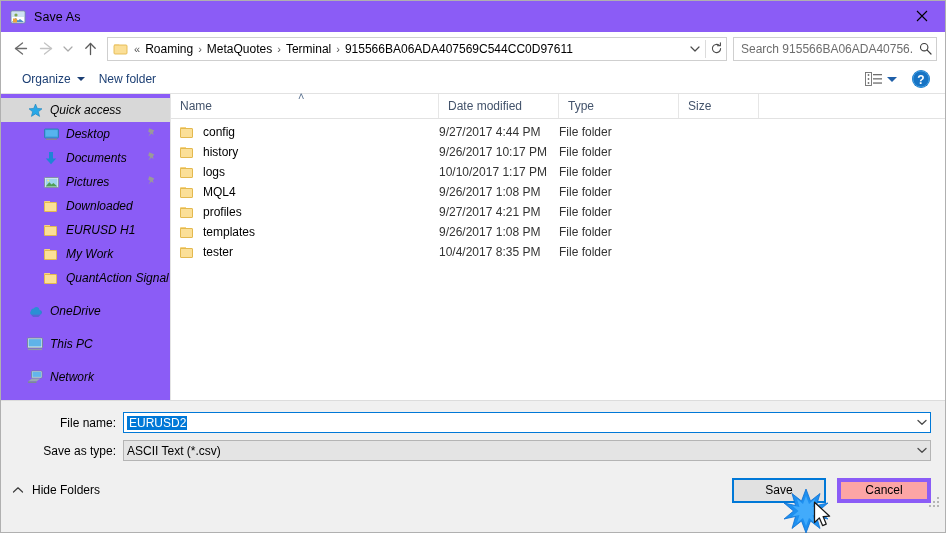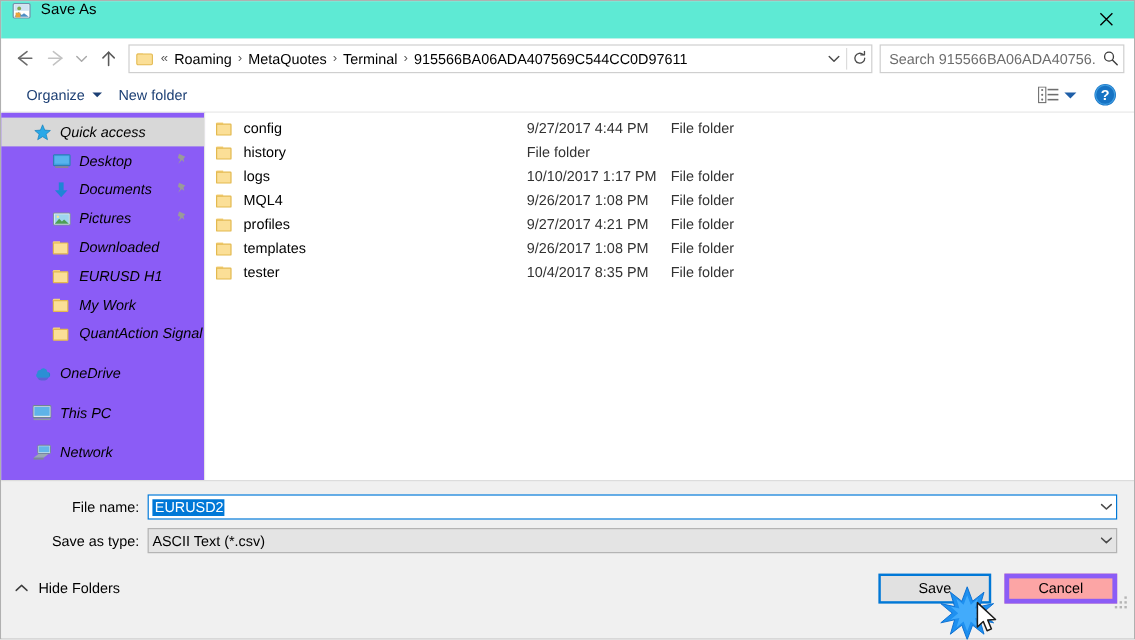--- a/index.html
+++ b/index.html
@@ -24,22 +24,23 @@
     border: 1px solid #b0b0b0;
     box-sizing: border-box;
     display: flex;
     flex-direction: column;
   }
 
   
   .titlebar {
     height: 31px;
     min-height: 31px;
-    background: #5eead4;
-    display: flex;
+    background: #8b5cf6;
+    display: flex;
+    align-items: center;
     position: relative;
   }
   .title-icon {
     width: 16px; height: 16px;
     margin-left: 9px;
     margin-right: 8px;
     position: relative;
     flex: none;
   }
   .title-text {
@@ -689,36 +690,52 @@
             <rect x="5.4" y="1.9" width="8.7" height="5" fill="#63b6ea"></rect>
             <path d="M1 11.5 L5 8.4 L13.4 8.4 L9.4 11.5 Z" fill="#9aa9b4"></path>
             <rect x="1" y="11.4" width="8.4" height="1.6" fill="#7b8b96"></rect>
           </svg>
         </span>
         <span>Network</span>
       </div>
     </div>
 
     <div class="filelist">
+      <div class="colheaders">
+        <div class="colh name">
+          <span>Name</span>
+          <span class="sortcaret">˄</span>
+        </div>
+        <div class="colh date">
+          <span>Date modified</span>
+        </div>
+        <div class="colh type">
+          <span>Type</span>
+        </div>
+        <div class="colh size">
+          <span>Size</span>
+        </div>
+      </div>
 
       <div class="rows">
         <div class="row">
           <div class="cell name">
             <span class="folder-ico"></span>
             <span>config</span>
           </div>
           <div class="cell date">9/27/2017 4:44 PM</div>
           <div class="cell type">File folder</div>
           <div class="cell size"></div>
         </div>
         <div class="row">
           <div class="cell name">
             <span class="folder-ico"></span>
             <span>history</span>
           </div>
+          <div class="cell date">9/26/2017 10:17 PM</div>
           <div class="cell type">File folder</div>
           <div class="cell size"></div>
         </div>
         <div class="row">
           <div class="cell name">
             <span class="folder-ico"></span>
             <span>logs</span>
           </div>
           <div class="cell date">10/10/2017 1:17 PM</div>
           <div class="cell type">File folder</div>

